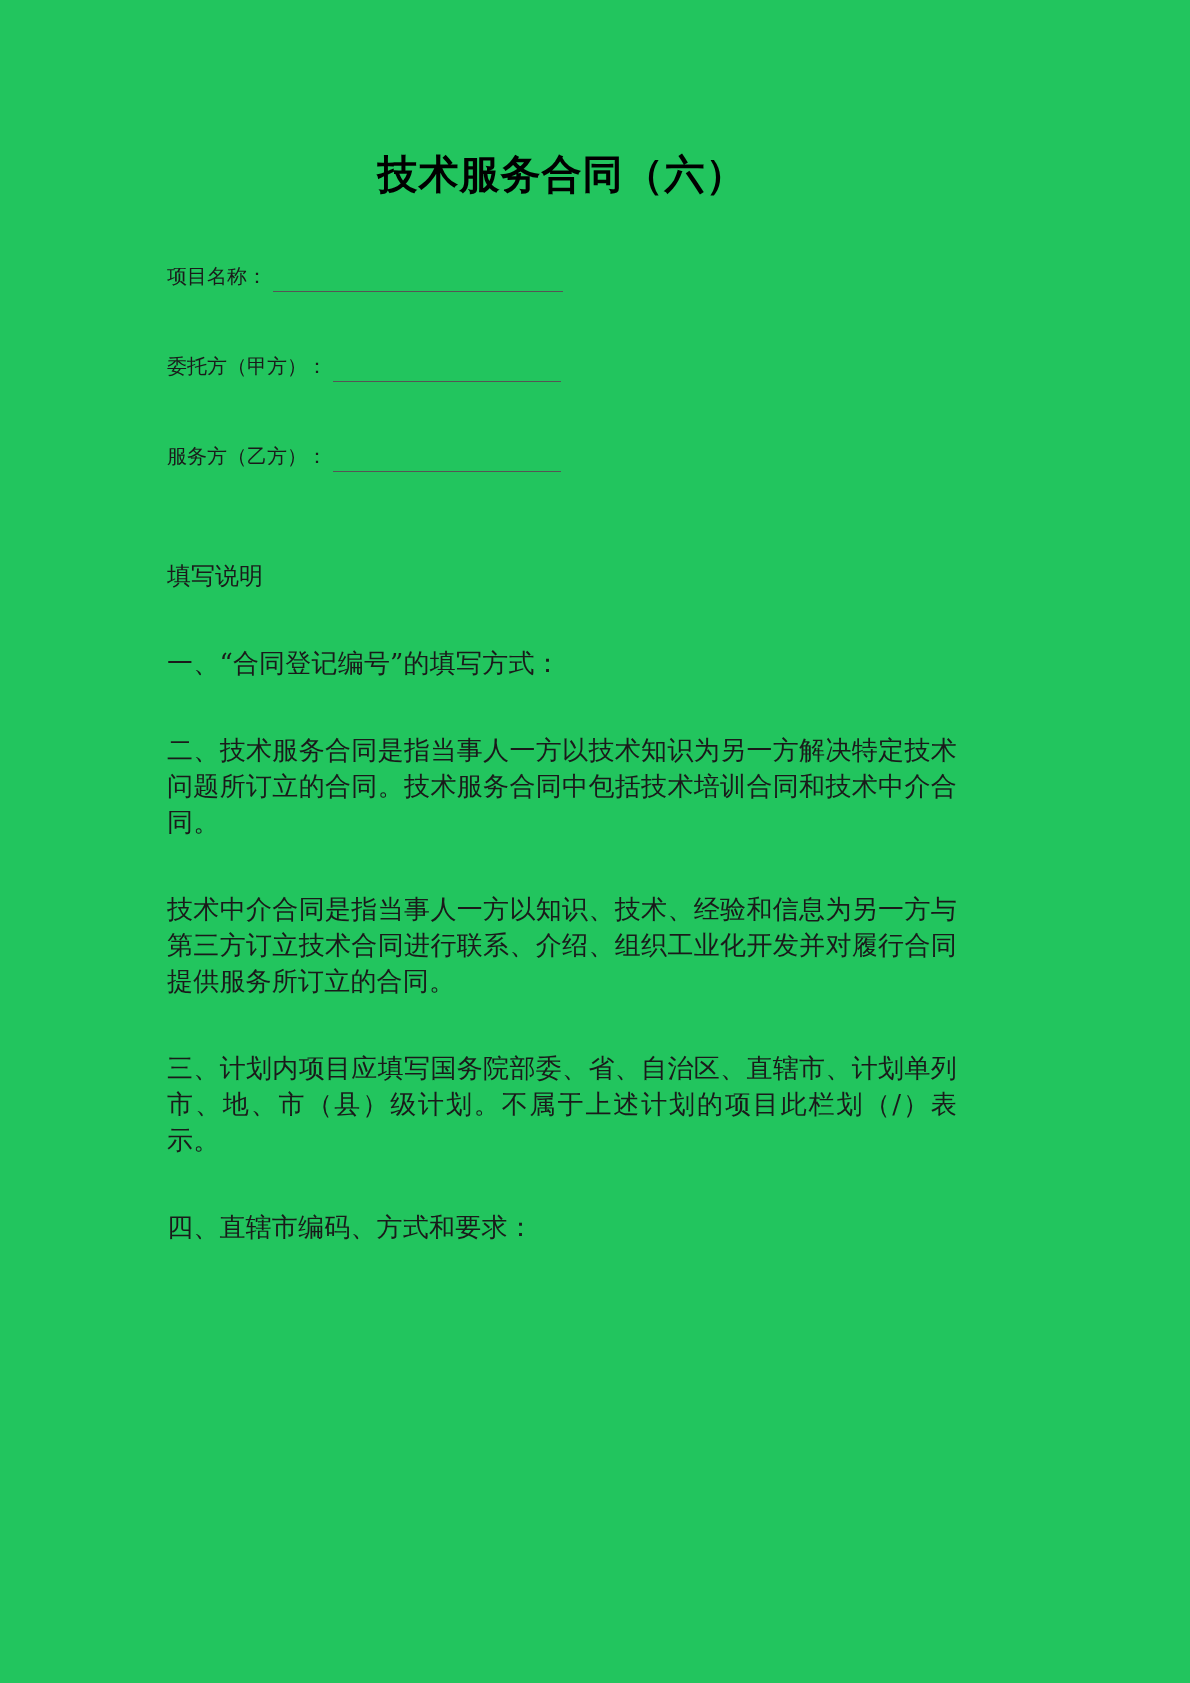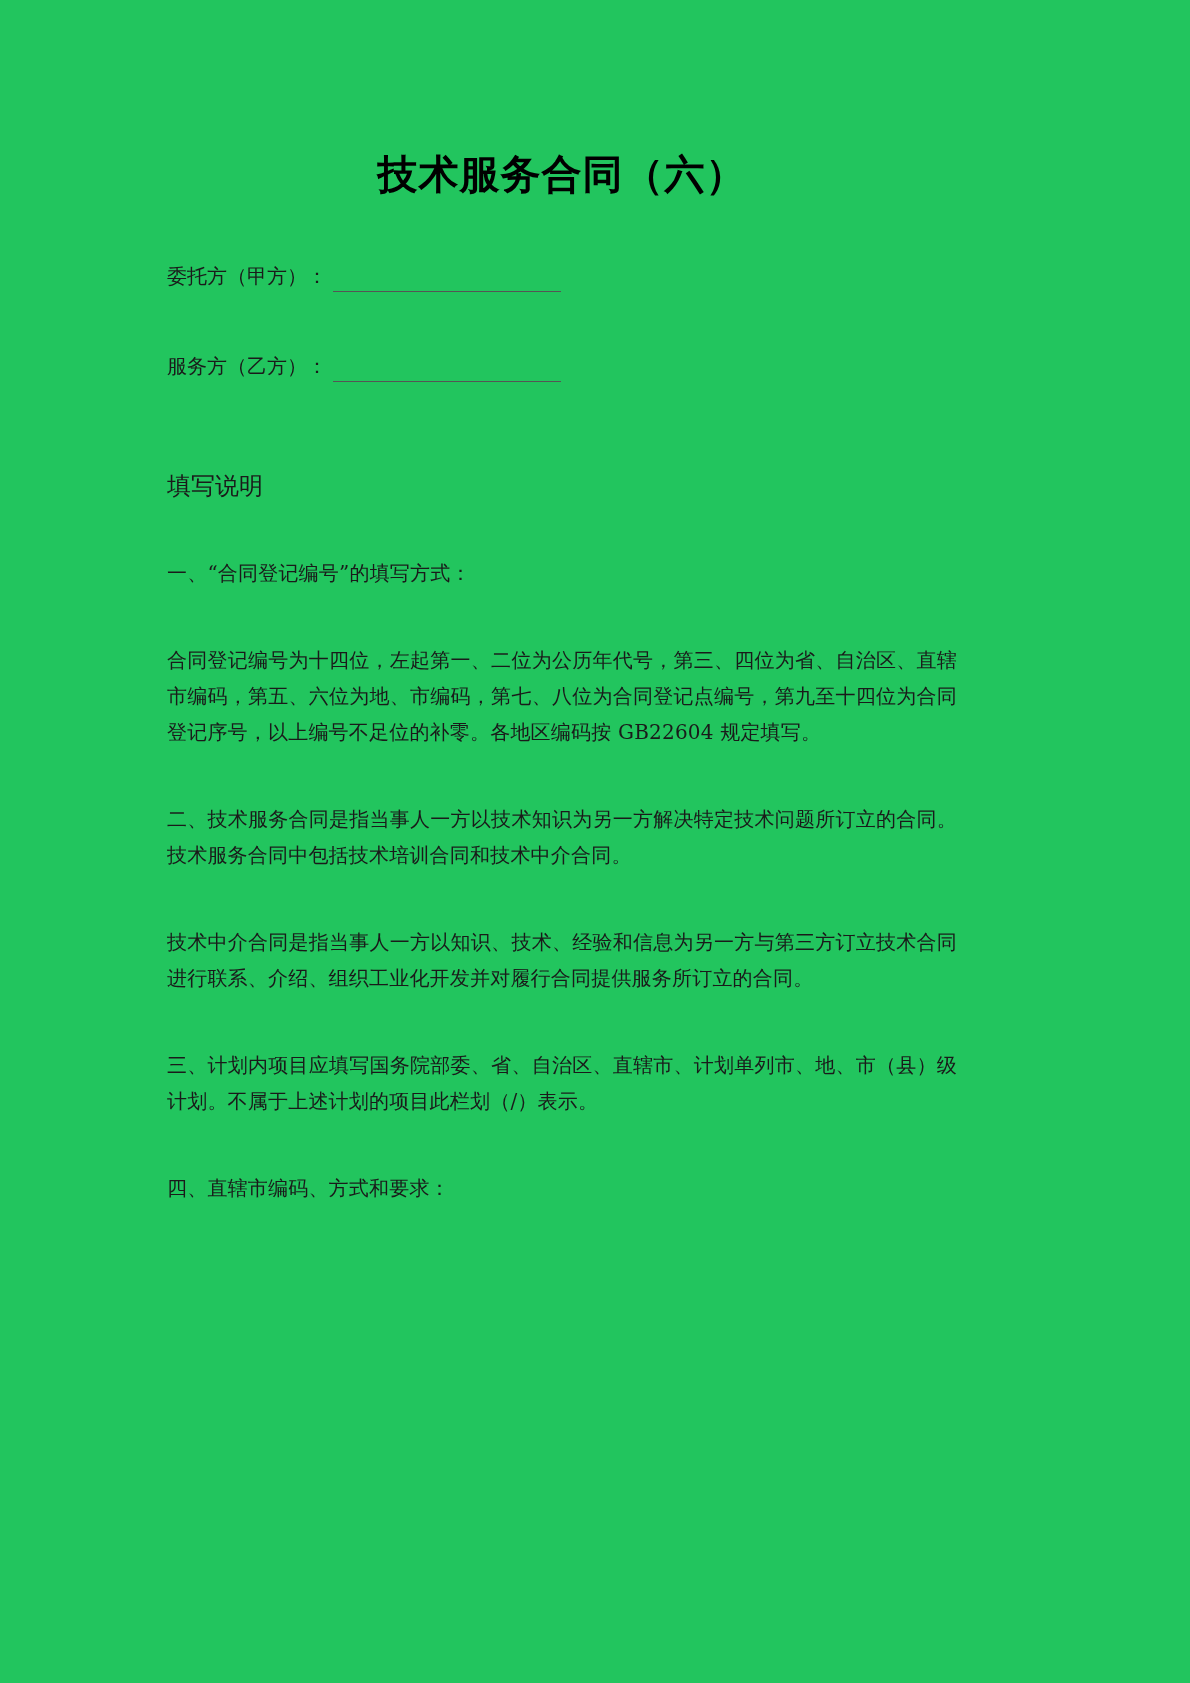--- a/index.html
+++ b/index.html
@@ -71,21 +71,21 @@
   }
 
   .blank-w1 { width: 290px; }
   .blank-w2 { width: 228px; }
 
   
   .section-spacer-lg { height: 86px; }
 
   .para {
     font-family: "DejaVu Serif", "Liberation Serif", serif;
-    font-size: 20px;
+    font-size: 26px;
     line-height: 36px;
     color: #1a1a1a;
     margin: 0;
     text-align: justify;
     text-justify: inter-ideograph;
     letter-spacing: 0.2px;
   }
 
   .para + .para {
     margin-top: 51px;
@@ -102,20 +102,24 @@
 </head>
 <body>
 
 <div class="page">
   <div class="content">
 
     <h1 class="doc-title">技术服务合同（六）</h1>
 
     <div class="form-block">
 
+      <div class="form-row">
+        <span class="form-label">项目名称：</span>
+        <span class="form-blank blank-w1"></span>
+      </div>
 
       <div class="form-row">
         <span class="form-label">委托方（甲方）：</span>
         <span class="form-blank blank-w2"></span>
       </div>
 
       <div class="form-row">
         <span class="form-label">服务方（乙方）：</span>
         <span class="form-blank blank-w2"></span>
       </div>
@@ -123,21 +127,20 @@
     </div>
 
     <div class="section-spacer-lg"></div>
 
     <p class="heading-note">填写说明</p>
 
     <div style="height:51px"></div>
 
     <p class="para">一、“合同登记编号”的填写方式：</p>
 
-    <p class="para">合同登记编号为十四位，左起第一、二位为公历年代号，第三、四位为省、自治区、直辖市编码，第五、六位为地、市编码，第七、八位为合同登记点编号，第九至十四位为合同登记序号，以上编号不足位的补零。各地区编码按 GB22604 规定填写。</p>
 
     <p class="para">二、技术服务合同是指当事人一方以技术知识为另一方解决特定技术问题所订立的合同。技术服务合同中包括技术培训合同和技术中介合同。</p>
 
 
     <p class="para">技术中介合同是指当事人一方以知识、技术、经验和信息为另一方与第三方订立技术合同进行联系、介绍、组织工业化开发并对履行合同提供服务所订立的合同。</p>
 
     <p class="para">三、计划内项目应填写国务院部委、省、自治区、直辖市、计划单列市、地、市（县）级计划。不属于上述计划的项目此栏划（/）表示。</p>
 
     <p class="para">四、直辖市编码、方式和要求：</p>
 

